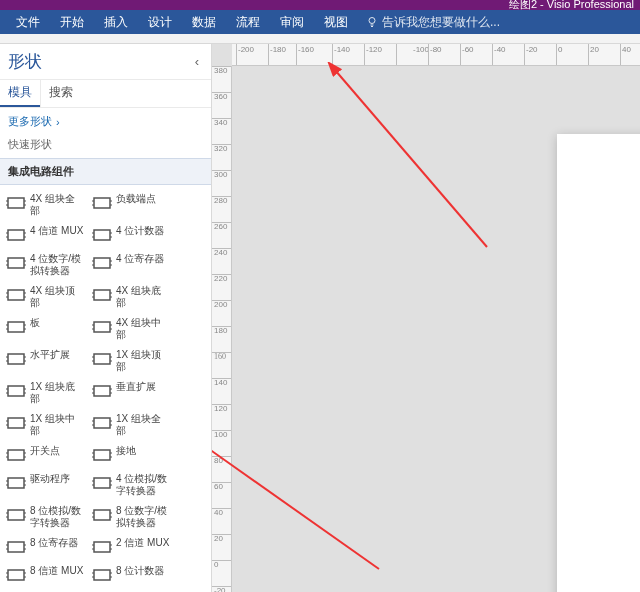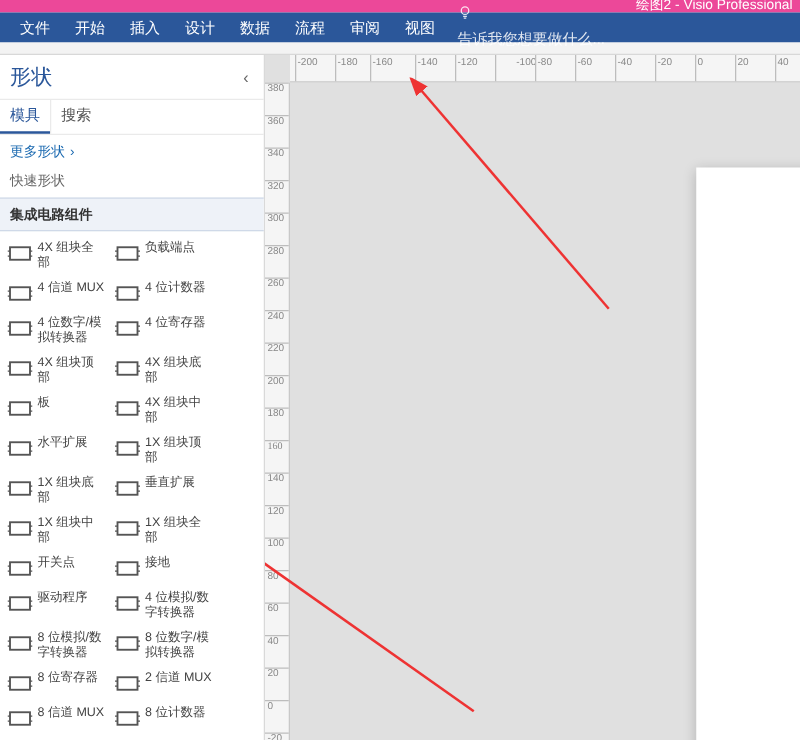--- a/index.html
+++ b/index.html
@@ -1,21 +1,21 @@
 <!DOCTYPE html>
 <html><head>
 <meta charset="utf-8">
 <style>
   * { box-sizing: border-box; margin: 0; padding: 0; font-family: "Microsoft YaHei", "Segoe UI", sans-serif; }
   body { width: 640px; height: 592px; overflow: hidden; background: #f8f8f8; }
-  .titlebar { height: 10px; background: #ec4899; color: #fff; text-align: left; font-size: 11px; line-height: 10px; overflow: hidden; }
+  .titlebar { height: 10px; background: #701a75; color: #fff; text-align: left; font-size: 11px; line-height: 10px; overflow: hidden; }
   .title-txt { position:absolute; right:6px; top:-1px; font-size:11px; color:#fff; }
   .menubar { height: 24px; background: #2b579a; color: #fff; display: flex; align-items: center; padding: 0 6px; font-size: 12px; }
   .menubar .menu-item { padding: 0 10px; cursor: pointer; height: 24px; display:flex; align-items:center; }
-  .menubar .tell { display:flex; align-items:flex-start; gap:4px; opacity:.85; margin-left:8px;flex-direction:column;}
+  .menubar .tell { display:flex; align-items:flex-end; gap:4px; opacity:.85; margin-left:8px;}
   .ribbon-gap { height: 10px; background:#f3f3f3; border-bottom:1px solid #d8d8d8;}
   .workarea { display:flex; height: calc(592px - 10px - 24px - 10px); }
   .side { width:212px; background:#fff; border-right:1px solid #d9d9d9; display:flex; flex-direction:column; }
   .side-head { display:flex; align-items:center; padding:6px 8px; border-bottom:1px solid #eaeaea;}
   .side-title { font-size:17px; color:#2b579a; flex:1; }
   .side-head .chev { color:#666; font-size:13px; padding:0 4px; cursor:pointer;}
   .search-row { display:flex; border-bottom:1px solid #eaeaea; font-size:12px;}
   .search-tab { padding:4px 8px; color:#555; cursor:pointer; }
   .search-tab.active { border-bottom:2px solid #2b579a; color:#2b579a; }
   .sep { width:1px; background:#eaeaea; }

